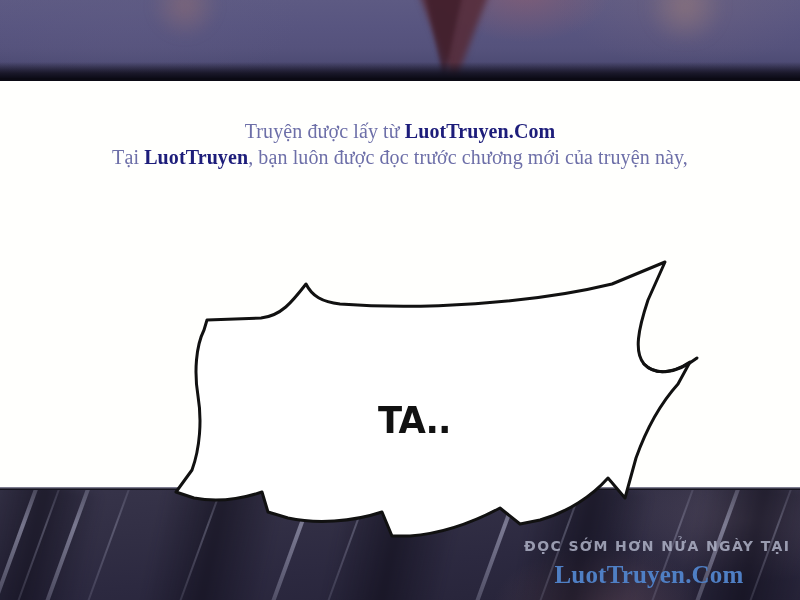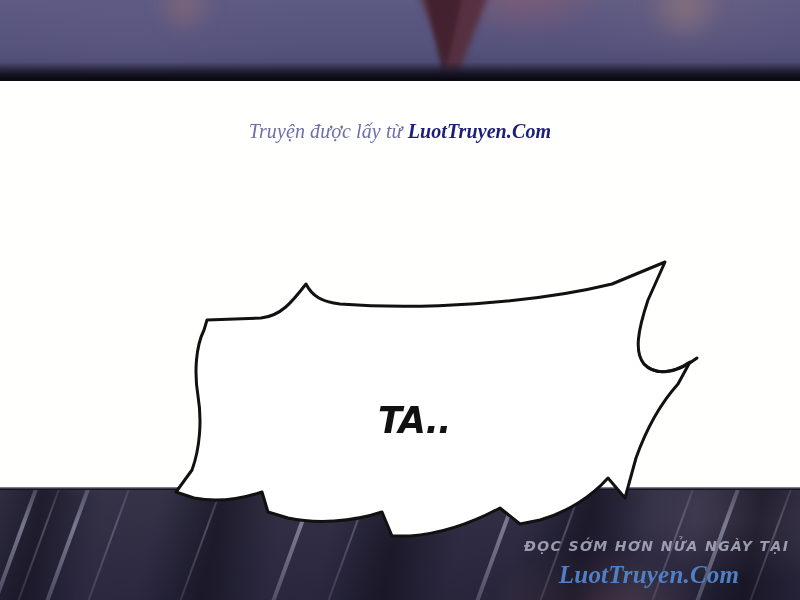--- a/index.html
+++ b/index.html
@@ -3,21 +3,21 @@
 <meta charset="utf-8">
 <title>Webtoon Panel</title>
 <style>
   * { margin:0; padding:0; box-sizing:border-box; }
   html,body{ background:#ffffff; }
   body{
     font-family:"Liberation Serif", serif;
     width:800px; height:600px; overflow:hidden; position:relative;
   }
 
-  #page{ position:relative; width:800px; height:600px; overflow:hidden; background:#fffffe;font-style:italic; }
+  #page{ position:relative; width:800px; height:600px; overflow:hidden; background:#fffffe; }
 
   
   .art-top{
     position:absolute; left:0; top:0; width:800px; height:78px; overflow:hidden;
     background:
       radial-gradient(ellipse 120px 70px at 525px -8px, rgba(150,95,110,.55) 0%, rgba(110,80,105,0) 72%),
       radial-gradient(ellipse 230px 120px at 130px 10px, rgba(96,92,132,.45) 0%, rgba(96,92,132,0) 75%),
       radial-gradient(ellipse 180px 90px at 690px 0px, rgba(120,104,128,.40) 0%, rgba(120,104,128,0) 75%),
       linear-gradient(180deg,#5d5a83 0%, #585580 35%, #55527c 62%, #4c4a72 85%, #3e3c60 100%);
   }
@@ -138,20 +138,23 @@
     <div class="wedge2"></div>
     <div class="base-shadow"></div>
   </div>
   <div class="hairline-top"></div>
 
   <div class="panel-white"></div>
 
   <div class="credit">
     <span class="ln">
       <span>Truyện được lấy từ </span><b>LuotTruyen.Com</b>
+    </span>
+    <span class="ln">
+      <span>Tại </span><b>LuotTruyen</b><span>, bạn luôn được đọc trước chương mới của truyện này,</span>
     </span>
   </div>
 
   <div class="hairline-bot"></div>
   <div class="art-bottom">
     <div class="dark-col" style="left:-30px;"></div>
     <div class="dark-col" style="left:150px;"></div>
     <div class="dark-col" style="left:330px;"></div>
     <div class="dark-col" style="left:520px;"></div>
     <div class="dark-col" style="left:690px;"></div>

